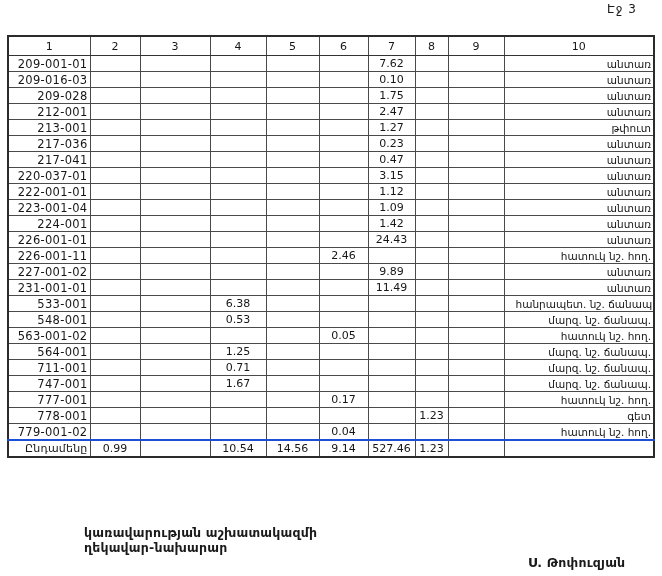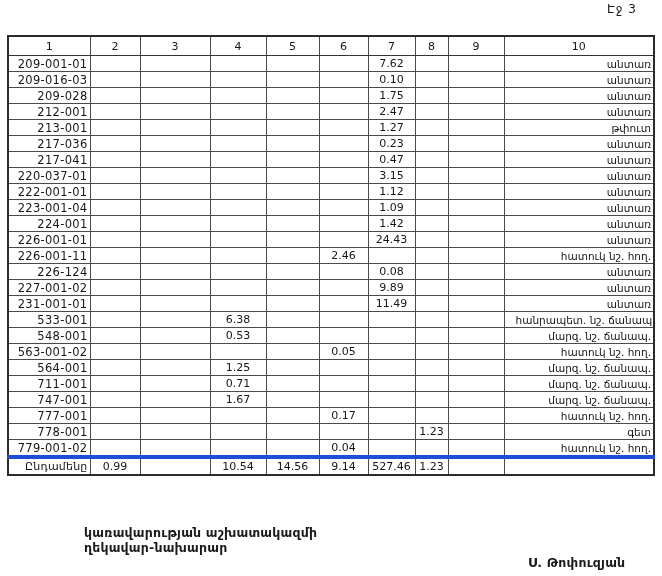--- a/index.html
+++ b/index.html
@@ -42,21 +42,21 @@
     overflow:hidden;
   }
   table.land-table td.col-0{
     text-align:right;padding-left:4px;font-size:11.5px;
     letter-spacing:0.3px;
   }
   table.land-table td.col-9{
     text-align:right;padding-left:11px;font-size:10.5px;
   }
   table.land-table tr.total-row td{
-    border-top:4px solid #1d4ed8;
+    border-top:2px solid #1d4ed8;
     font-size:11px;
   }
   table.land-table tr.total-row td.col-0{
     padding-left:14px;font-size:11px;letter-spacing:0.2px;
   }
   .footer-block{
     position:absolute;left:84px;top:525px;
     font-size:12.5px;font-weight:bold;color:#1a1a1a;
     line-height:15px;
     letter-spacing:0.2px;
@@ -250,32 +250,20 @@
         <td class="col-2"></td>
         <td class="col-3"></td>
         <td class="col-4"></td>
         <td class="col-5">2.46</td>
         <td class="col-6"></td>
         <td class="col-7"></td>
         <td class="col-8"></td>
         <td class="col-9">հատուկ նշ. հող.</td>
       </tr>
       <tr>
-        <td class="col-0">226-124</td>
-        <td class="col-1"></td>
-        <td class="col-2"></td>
-        <td class="col-3"></td>
-        <td class="col-4"></td>
-        <td class="col-5"></td>
-        <td class="col-6">0.08</td>
-        <td class="col-7"></td>
-        <td class="col-8"></td>
-        <td class="col-9">անտառ</td>
-      </tr>
-      <tr>
         <td class="col-0">227-001-02</td>
         <td class="col-1"></td>
         <td class="col-2"></td>
         <td class="col-3"></td>
         <td class="col-4"></td>
         <td class="col-5"></td>
         <td class="col-6">9.89</td>
         <td class="col-7"></td>
         <td class="col-8"></td>
         <td class="col-9">անտառ</td>

